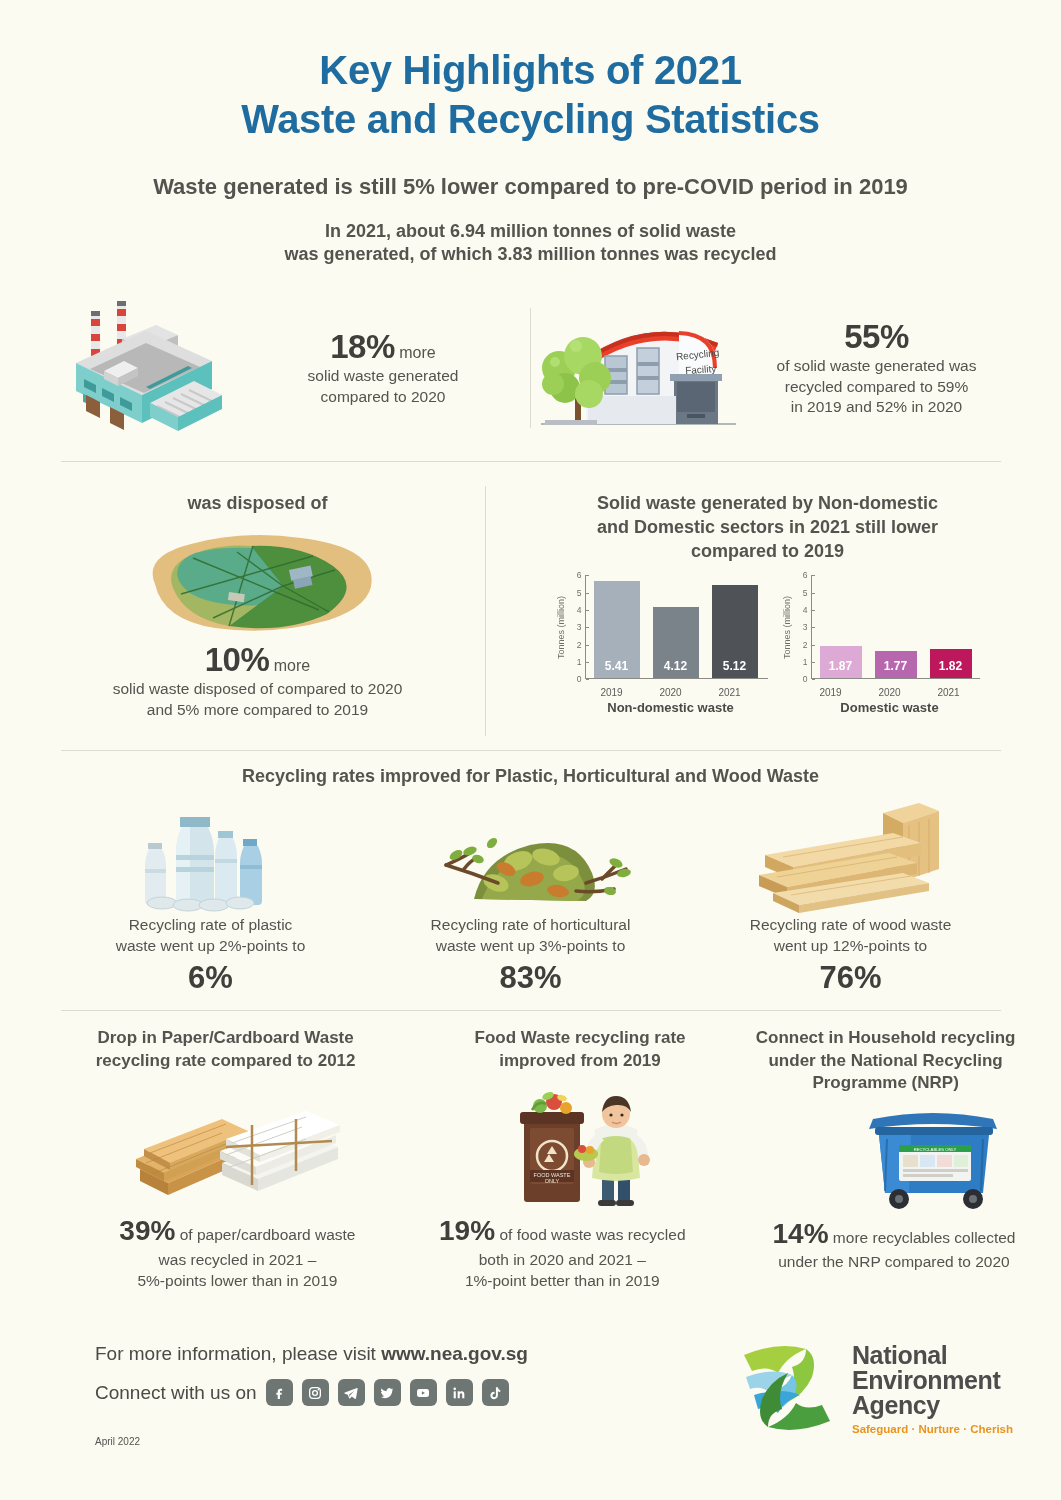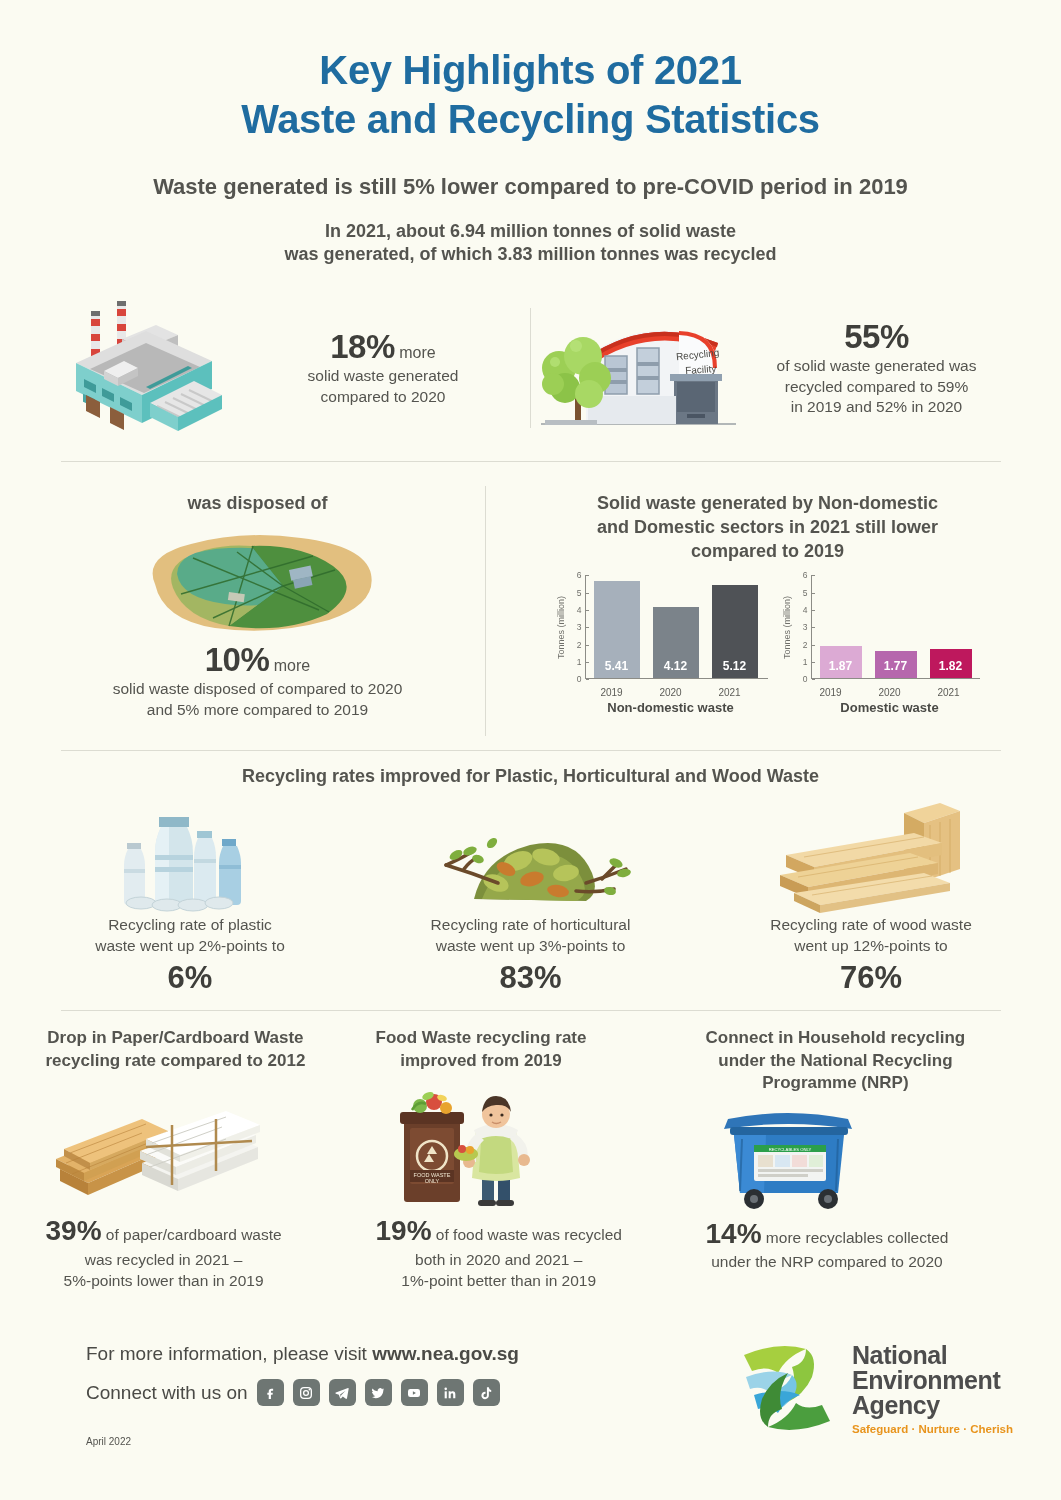--- a/index.html
+++ b/index.html
@@ -85,34 +85,34 @@
   .bar .v { color: #fff; font-size: 12px; font-weight: bold; padding-bottom: 5px; }
   .xrow { display: flex; gap: 13px; padding: 0 8px; margin-top: 8px; }
   .xrow span { width: 46px; text-align: center; font-size: 10px; color: #5c5c57; }
   .chart-title { font-size: 13px; font-weight: bold; color: #4a4a46; margin-top: 2px; }
   .chart-xwrap { display: flex; }
   .chart-xspacer { width: 18px; }
   .chart-titlewrap { display:flex; }
 
   
   #sec3 { margin-top: 14px; }
-  .three { display: flex; justify-content: space-between; margin-top: 6px; }
+  .three { display: flex; justify-content: center; margin-top: 6px; }
   .three .col { width: 320px; display: flex; flex-direction: column; align-items: center; }
   .pct { font-size: 31px; font-weight: bold; color: #3f3f3b; margin-top: 4px; }
 
   
   #sec4 { margin-top: 16px; display: flex; justify-content: center; }
-  #sec4 .col { width: 330px; display: flex; flex-direction: column; align-items: flex-start; padding: 0 10px; }
+  #sec4 .col { width: 330px; display: flex; flex-direction: column; align-items: flex-end; padding: 0 10px; }
   #sec4 .h { text-align: center; font-size: 17px; font-weight: bold; color: #54544f; line-height: 1.32; }
   #sec4 .art { height: 140px; display: flex; align-items: flex-end; justify-content: center; }
   #sec4 .stat { text-align: center; font-size: 15.5px; line-height: 1.35; color: #54544f; }
   #sec4 .stat .n { font-size: 28px; font-weight: bold; color: #3f3f3b; }
 
   
-  #footer { position: absolute; left: 4px; right: 0; bottom: 0; height: 175px; padding: 0 82px; }
+  #footer { position: absolute; left: 13px; right: 0; bottom: 0; height: 175px; padding: 0 82px; }
   .f-line1 { font-size: 19px; color: #4a4a46; padding-top: 18px; }
   .f-line1 b { font-weight: bold; }
   .f-line2 { font-size: 19px; color: #4a4a46; margin-top: 14px; display: flex; align-items: center; gap: 9px; }
   .soc { width: 27px; height: 27px; border-radius: 6px; background: #6e7673;
          display: inline-flex; align-items: center; justify-content: center; }
   .soc svg { display: block; }
   .f-date { font-size: 10px; color: #54544f; margin-top: 30px; }
 
   .logo { position: absolute; right: 48px; bottom: 55px; display: flex; align-items: center; gap: 10px; }
   .logo-txt { line-height: 1.0; }

